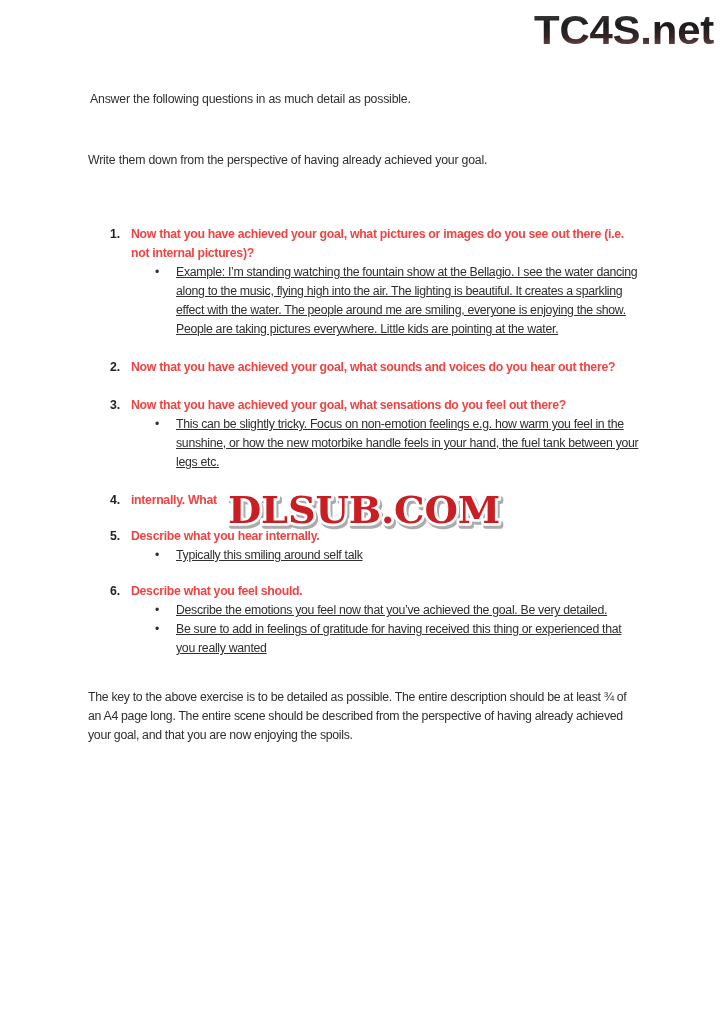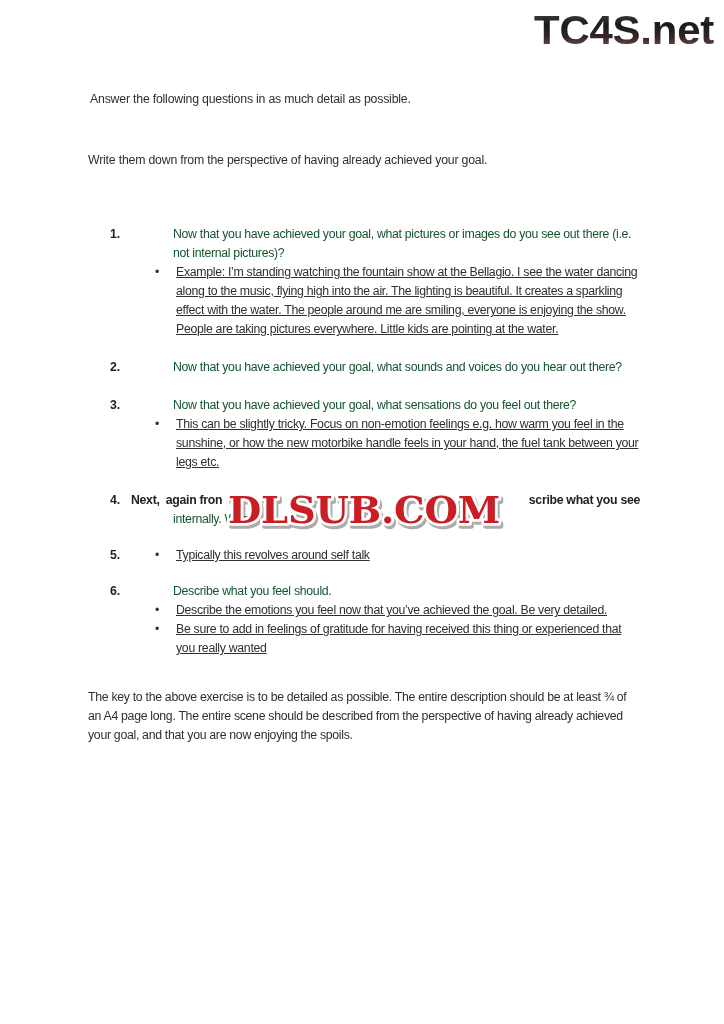--- a/index.html
+++ b/index.html
@@ -14,21 +14,21 @@
     overflow:hidden;
   }
   .content{position:absolute;left:88px;top:90px;width:552px;}
   .p-intro1{margin:0 0 42px 2px;}
   .p-intro2{margin:0 0 55px 0;}
   .li{display:flex;margin-bottom:19px;}
   .li.mb17{margin-bottom:17px;}
   .li.mb0{margin-bottom:0;}
   .num{flex:0 0 21px;margin-left:22px;font-weight:bold;color:#222;}
   .li-body{flex:1;min-width:0;}
-  .li-title{font-weight:normal;color:#14532d;letter-spacing:-0.3px;margin-left:42px;}
+  .li-title{font-weight:bold;color:#ef4444;letter-spacing:-0.3px;}
   .bullet{display:flex;margin-left:24px;}
   .dot{flex:0 0 21px;color:#2f2f2f;}
   .b-text{flex:1;margin-right:0;letter-spacing:-0.3px;text-decoration:underline;}
   .item4-line1{display:flex;justify-content:space-between;font-weight:bold;color:#222;letter-spacing:-0.3px;}
   .keep-space{white-space:pre-wrap;}
   .closing{margin-top:30px;letter-spacing:-0.3px;}
   .logo-top{position:absolute;top:4px;right:4px;}
   .watermark-mid{position:absolute;left:218px;top:481px;filter:drop-shadow(2px 3px 0 rgba(70,70,70,0.45));}
   .logo-bottom{position:absolute;left:418px;top:980px;}
 </style>
@@ -78,34 +78,31 @@
         <div class="bullet">
           <span class="dot">•</span>
           <span class="b-text">This can be slightly tricky. Focus on non-emotion feelings e.g. how warm you feel in the sunshine, or how the new motorbike handle feels in your hand, the fuel tank between your legs etc.</span>
         </div>
       </div>
     </div>
 
     <div class="li mb17">
       <span class="num">4.</span>
       <div class="li-body">
-        <div class="item4-line1">
-          <span class="keep-space">Next,  again fron</span>
-          <span>scribe what you see</span>
-        </div>
         <div class="li-title">internally. What</div>
       </div>
     </div>
 
     <div class="li mb17">
       <span class="num">5.</span>
       <div class="li-body">
+        <div class="li-title">Describe what you hear internally.</div>
         <div class="bullet">
           <span class="dot">•</span>
-          <span class="b-text">Typically this revolves around self talk</span>
+          <span class="b-text">Typically this smiling around self talk</span>
         </div>
       </div>
     </div>
 
     <div class="li mb0">
       <span class="num">6.</span>
       <div class="li-body">
         <div class="li-title">Describe what you feel should.</div>
         <div class="bullet">
           <span class="dot">•</span>

